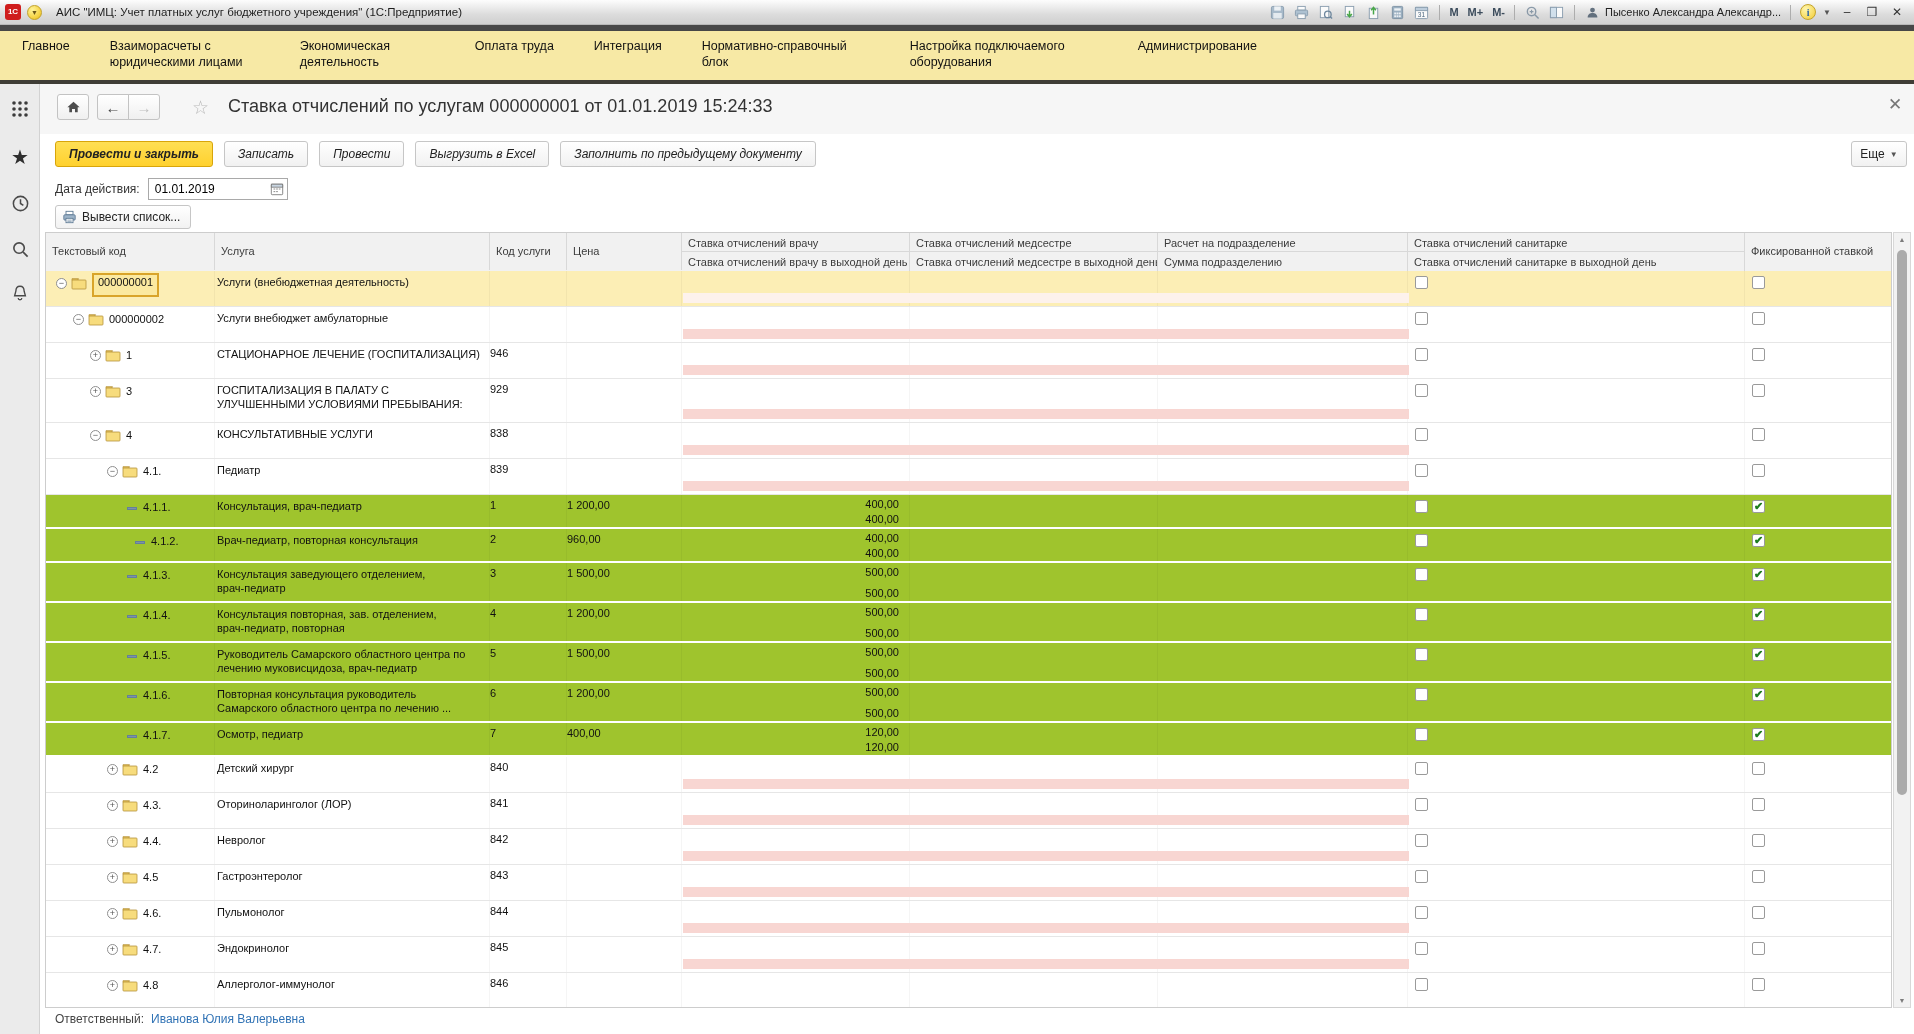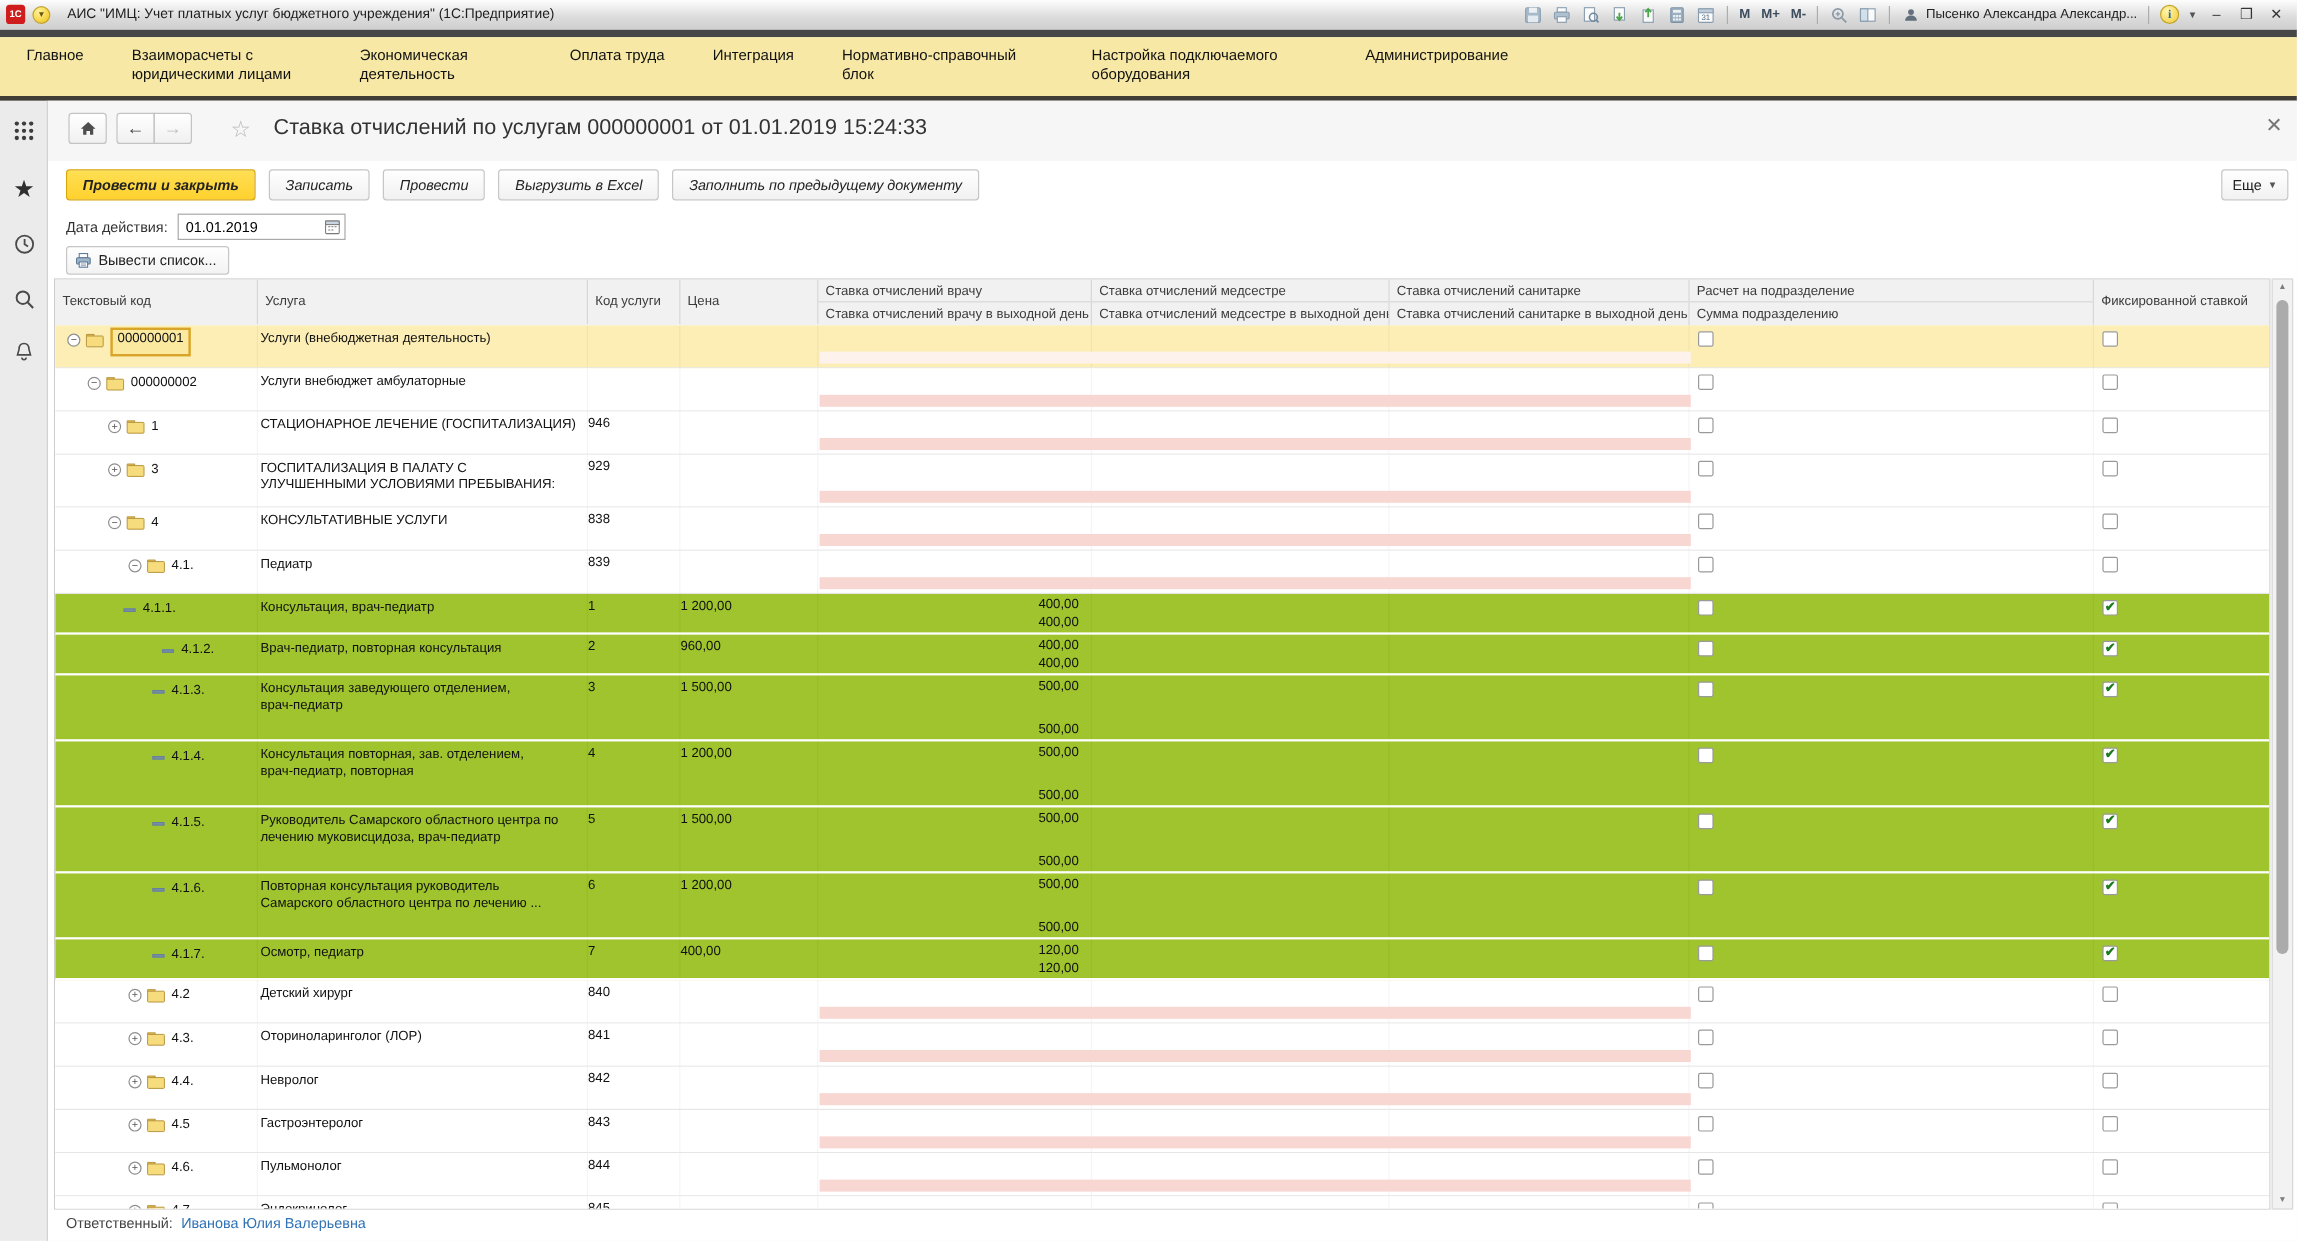--- a/index.html
+++ b/index.html
@@ -81,21 +81,21 @@
     white-space:nowrap; overflow:hidden; height:19px; line-height:14px; }
   .hcell.tall { height:37px; line-height:31px; }
   .hsplit { display:flex; flex-direction:column; border-right:1px solid #d8d8d8; }
   .hsplit .hcell { border-right:none; border-bottom:1px solid #d8d8d8; }
   .hsplit .hcell:last-child { border-bottom:none; }
   #tbody { position:absolute; left:0; top:38px; width:1845px; height:736px; overflow:hidden; background:#fff; }
 
   .trow { position:relative; display:grid;
     grid-template-columns:169px 275px 77px 115px 228px 248px 250px 337px 146px;
     border-bottom:1px solid #e6e6e6; background:#fff; }
-  .trow.h36{height:36px}.trow.h44{height:44px}.trow.gh34{height:34px}.trow.gh44{height:55px}
+  .trow.h36{height:36px}.trow.h44{height:44px}.trow.gh34{height:34px}.trow.gh44{height:40px}
   .trow.green { background:#9fc42d; border-bottom:2px solid #fff; }
   .trow.selected { background:#fceeb5; }
   .tcell { position:relative; border-right:1px solid rgba(0,0,0,0.04); font-size:11px; color:#111; }
   .treecell { display:flex; align-items:flex-start; padding-top:4px; }
   .expander { flex:none; width:11px; height:11px; border:1px solid #8f8f8f; border-radius:50%;
     font-size:9px; line-height:9px; text-align:center; color:#555; margin:3px 4px 0 0; background:#fff; }
   .leafdash { flex:none; width:10px; height:3px; background:#7e93a6; border:1px solid #64809a;
     margin:8px 6px 0 3px; }
   .foldr { flex:none; margin:2px 5px 0 0; }
   .codetxt { margin-top:2px; white-space:nowrap; }
@@ -337,26 +337,26 @@
         <div class="hcell tall">Цена</div>
         <div class="hsplit">
           <div class="hcell">Ставка отчислений врачу</div>
           <div class="hcell">Ставка отчислений врачу в выходной день</div>
         </div>
         <div class="hsplit">
           <div class="hcell">Ставка отчислений медсестре</div>
           <div class="hcell">Ставка отчислений медсестре в выходной день</div>
         </div>
         <div class="hsplit">
+          <div class="hcell">Расчет на подразделение</div>
+          <div class="hcell">Сумма подразделению</div>
+        </div>
+        <div class="hsplit">
           <div class="hcell">Ставка отчислений санитарке</div>
           <div class="hcell">Ставка отчислений санитарке в выходной день</div>
-        </div>
-        <div class="hsplit">
-          <div class="hcell">Расчет на подразделение</div>
-          <div class="hcell">Сумма подразделению</div>
         </div>
         <div class="hcell tall" style="border-right:none">Фиксированной ставкой</div>
       </div>
       <div id="tbody">
           <div class="trow h36  selected">
        <div class="tcell treecell" style="padding-left:10px">
               <span class="expander">−</span>
               <svg class="foldr" width="16" height="13" viewBox="0 0 16 13">
                 <path d="M1 3.5h5.5l1-1.8H1z" fill="#e8c257" stroke="#b5923a" stroke-width="0.8"></path>
                 <rect x="1" y="3" width="14" height="9" rx="0.8" fill="#f7dc7d" stroke="#b5923a" stroke-width="0.8"></rect>
@@ -487,21 +487,21 @@
        <div class="tcell"></div>
        <div class="tcell">
          <span class="cb"></span>
             </div>
        <div class="tcell" style="border-right:none">
          <span class="cb"></span>
             </div>
        <div class="stripe "></div>
      </div>
           <div class="trow gh34 green ">
-       <div class="tcell treecell" style="padding-left:54px">
+       <div class="tcell treecell" style="padding-left:78px">
               <span class="leafdash"></span>
               <span class="codetxt">4.1.1.</span>
             </div>
        <div class="tcell svc">Консультация, врач-педиатр</div>
        <div class="tcell num">1</div>
        <div class="tcell num">1 200,00</div>
        <div class="tcell">
               <span class="rate1">400,00</span>
        <span class="rate2">400,00</span>
             </div>

